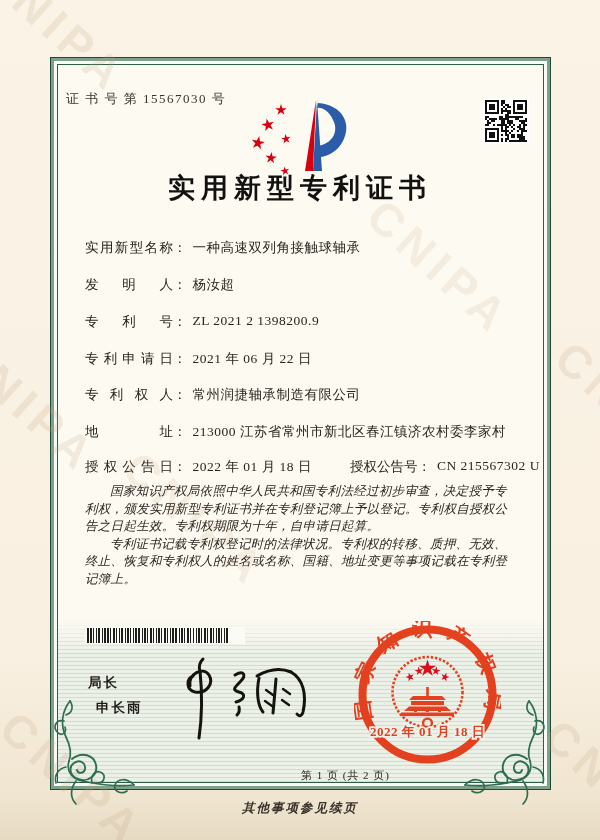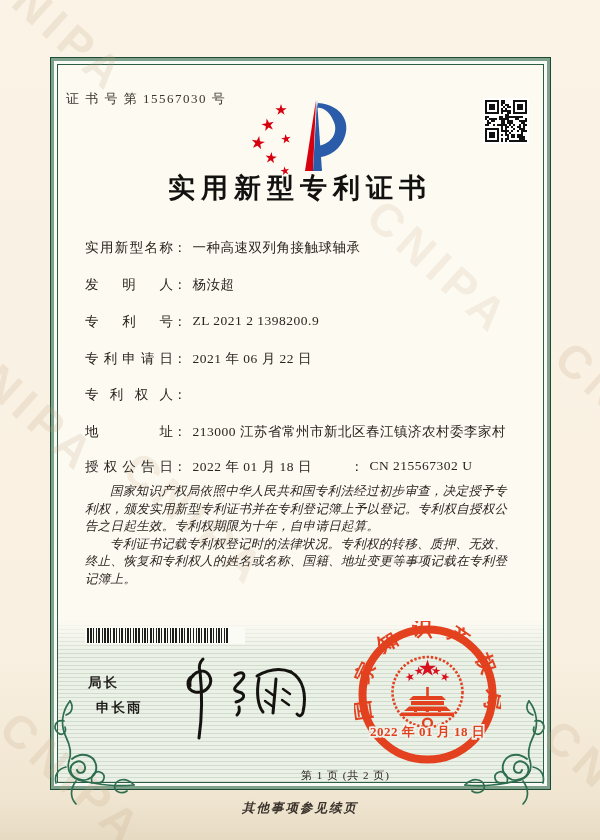--- a/index.html
+++ b/index.html
@@ -277,31 +277,33 @@
       <span class="f-value">ZL 2021 2 1398200.9</span>
     </div>
     <div class="abs frow" style="top:350px;">
       <span class="f-label">专利申请日</span>
         <span class="f-colon">：</span>
       <span class="f-value">2021 年 06 月 22 日</span>
     </div>
     <div class="abs frow" style="top:386px;">
       <span class="f-label">专利权人</span>
         <span class="f-colon">：</span>
+      <span class="f-value">常州润捷轴承制造有限公司</span>
     </div>
     <div class="abs frow" style="top:423px;">
       <span class="f-label">地址</span>
         <span class="f-colon">：</span>
       <span class="f-value">213000 江苏省常州市新北区春江镇济农村委李家村</span>
     </div>
     <div class="abs frow" style="top:458px;">
       <span class="f-label">授权公告日</span>
         <span class="f-colon">：</span>
       <span class="f-value">2022 年 01 月 18 日</span>
       <span class="grant-group">
+        <span class="f-label2">授权公告号</span>
           <span class="f-colon">：</span>
         <span class="f-value">CN 215567302 U</span>
       </span>
     </div>
 
     <div class="abs paras">
       <p>国家知识产权局依照中华人民共和国专利法经过初步审查，决定授予专利权，颁发实用新型专利证书并在专利登记簿上予以登记。专利权自授权公告之日起生效。专利权期限为十年，自申请日起算。</p>
       <p>专利证书记载专利权登记时的法律状况。专利权的转移、质押、无效、终止、恢复和专利权人的姓名或名称、国籍、地址变更等事项记载在专利登记簿上。</p>
     </div>
 

